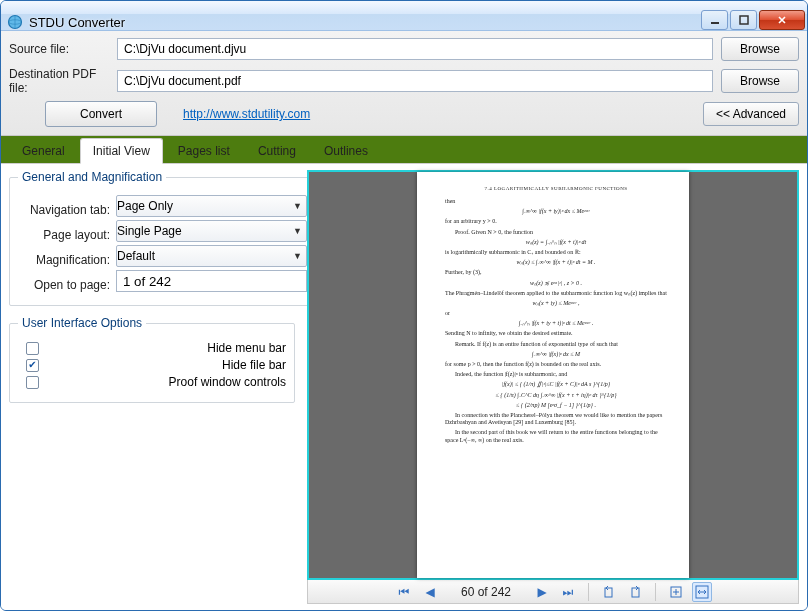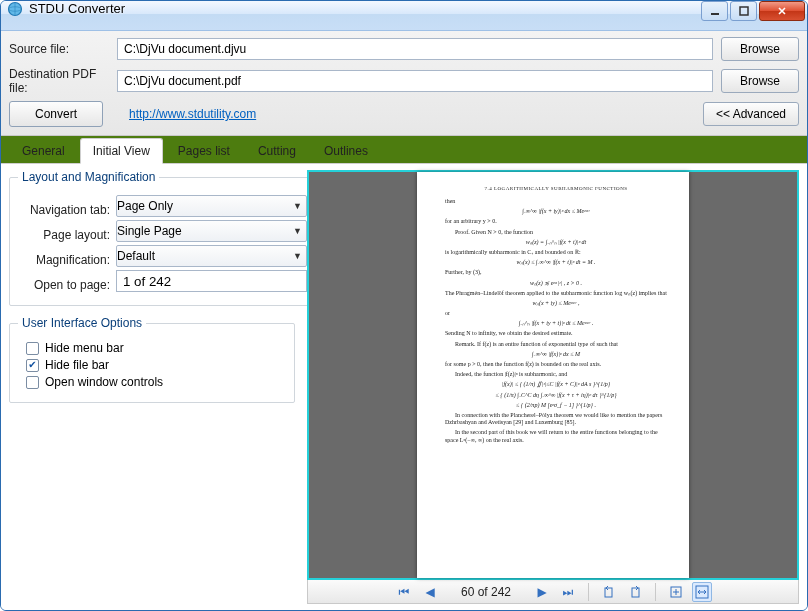--- a/index.html
+++ b/index.html
@@ -17,21 +17,21 @@
   background: #fff;
   border-radius: 6px;
   overflow: hidden;
   display: flex;
   flex-direction: column;
 }
 .titlebar {
   height: 30px;
   background: linear-gradient(to bottom, #f3f8ff 0%, #d8e8fb 45%, #c3dbf4 46%, #c8def6 100%);
   border-bottom: 1px solid #9ec0e6;
-  display: flex; align-items: flex-start;
+  display: flex; align-items: flex-end;
   padding: 0 2px 0 6px;
 }
 .titlebar .app-icon {
   width: 16px; height: 16px; margin-right: 6px;
   display: inline-block;
 }
 .titlebar .title {
   flex: 1; color: #000; font-size: 13px;
   text-shadow: 0 0 3px rgba(255,255,255,0.9);
 }
@@ -70,24 +70,24 @@
 }
 .row-btn {
   width: 78px; height: 24px; margin-left: 8px;
   border: 1px solid #9aa9bc; border-radius: 3px;
   background: linear-gradient(to bottom,#fdfdfd,#e6e6e6);
   display: flex; align-items: center; justify-content: center;
   cursor: pointer;
 }
 .row-btn.big { width:96px; }
 .convert-btn {
-  width: 94px; height: 26px;
+  width: 112px; height: 26px;
   border: 1px solid #8fa1b7; border-radius: 3px;
   background: linear-gradient(to bottom,#fdfdfd,#e6e6e6);
-  display: flex; align-items: center; justify-content: center;
+  display: flex; align-items: center; justify-content: center; margin-left: 36px;
 }
 .link { color:#0060c0; text-decoration: underline; flex:1; padding-left:26px; }
 
 .tabbar {
   display: flex; align-items: flex-end;
   padding: 2px 8px 0 8px;
   border-bottom: 1px solid #cfcfcf;
   background: #4d7c0f;
   height: 28px;
 }
@@ -128,21 +128,21 @@
   border: 1px solid #a9b7c9; border-radius: 2px;
   background: linear-gradient(to bottom,#fdfdfd,#eef1f5);
   display: flex; align-items: center; justify-content: space-between;
   padding: 0 4px 0 0;
 }
 .select .chev { font-size: 9px; color:#333; }
 .text-input {
   flex:1; height:22px; border:1px solid #a9b7c9; background:#fff;
   padding: 2px 6px;
 }
-.chk-row { display:flex; align-items:center; margin: 3px 0 3px 8px; }
+.chk-row { display:flex; align-items:center; margin: 3px 0 3px 8px; justify-content: space-between; }
 .chk {
   width: 13px; height: 13px; border:1px solid #7b8da3;
   border-radius:2px; background:#fff; margin-right:6px;
   display:flex;align-items:center;justify-content:center;
   font-size:10px; color:#1252a0;
 }
 .chk.checked::after { content:"✔"; font-size:10px; line-height:10px; }
 
 .right {
   flex: 1; display: flex; flex-direction: column;
@@ -238,21 +238,21 @@
     <div class="tab">General</div>
     <div class="tab active">Initial View</div>
     <div class="tab">Pages list</div>
     <div class="tab">Cutting</div>
     <div class="tab">Outlines</div>
   </div>
 
   <div class="body">
     <div class="left">
       <fieldset class="groupbox">
-        <legend>Layout and Magnification</legend>
+        <legend>General and Magnification</legend>
         <div class="form-row">
           <div class="form-label">Navigation tab:</div>
           <div class="select">
             <span>Page Only</span>
             <span class="chev">▼</span>
           </div>
         </div>
         <div class="form-row">
           <div class="form-label">Page layout:</div>
           <div class="select">
@@ -278,21 +278,21 @@
         <div class="chk-row">
           <span class="chk"></span>
           <span>Hide menu bar</span>
         </div>
         <div class="chk-row">
           <span class="chk checked"></span>
           <span>Hide file bar</span>
         </div>
         <div class="chk-row">
           <span class="chk"></span>
-          <span>Open window controls</span>
+          <span>Proof window controls</span>
         </div>
       </fieldset>
     </div>
 
     <div class="right">
       <div class="viewer-wrap">
         <div class="page">
           <div class="header">7.4   LOGARITHMICALLY SUBHARMONIC FUNCTIONS</div>
           <p>then</p>
           <p class="center">∫₋∞^∞ |f(x + iy)|ᵖ dx ≤ Meᵖᵃʸ</p>

